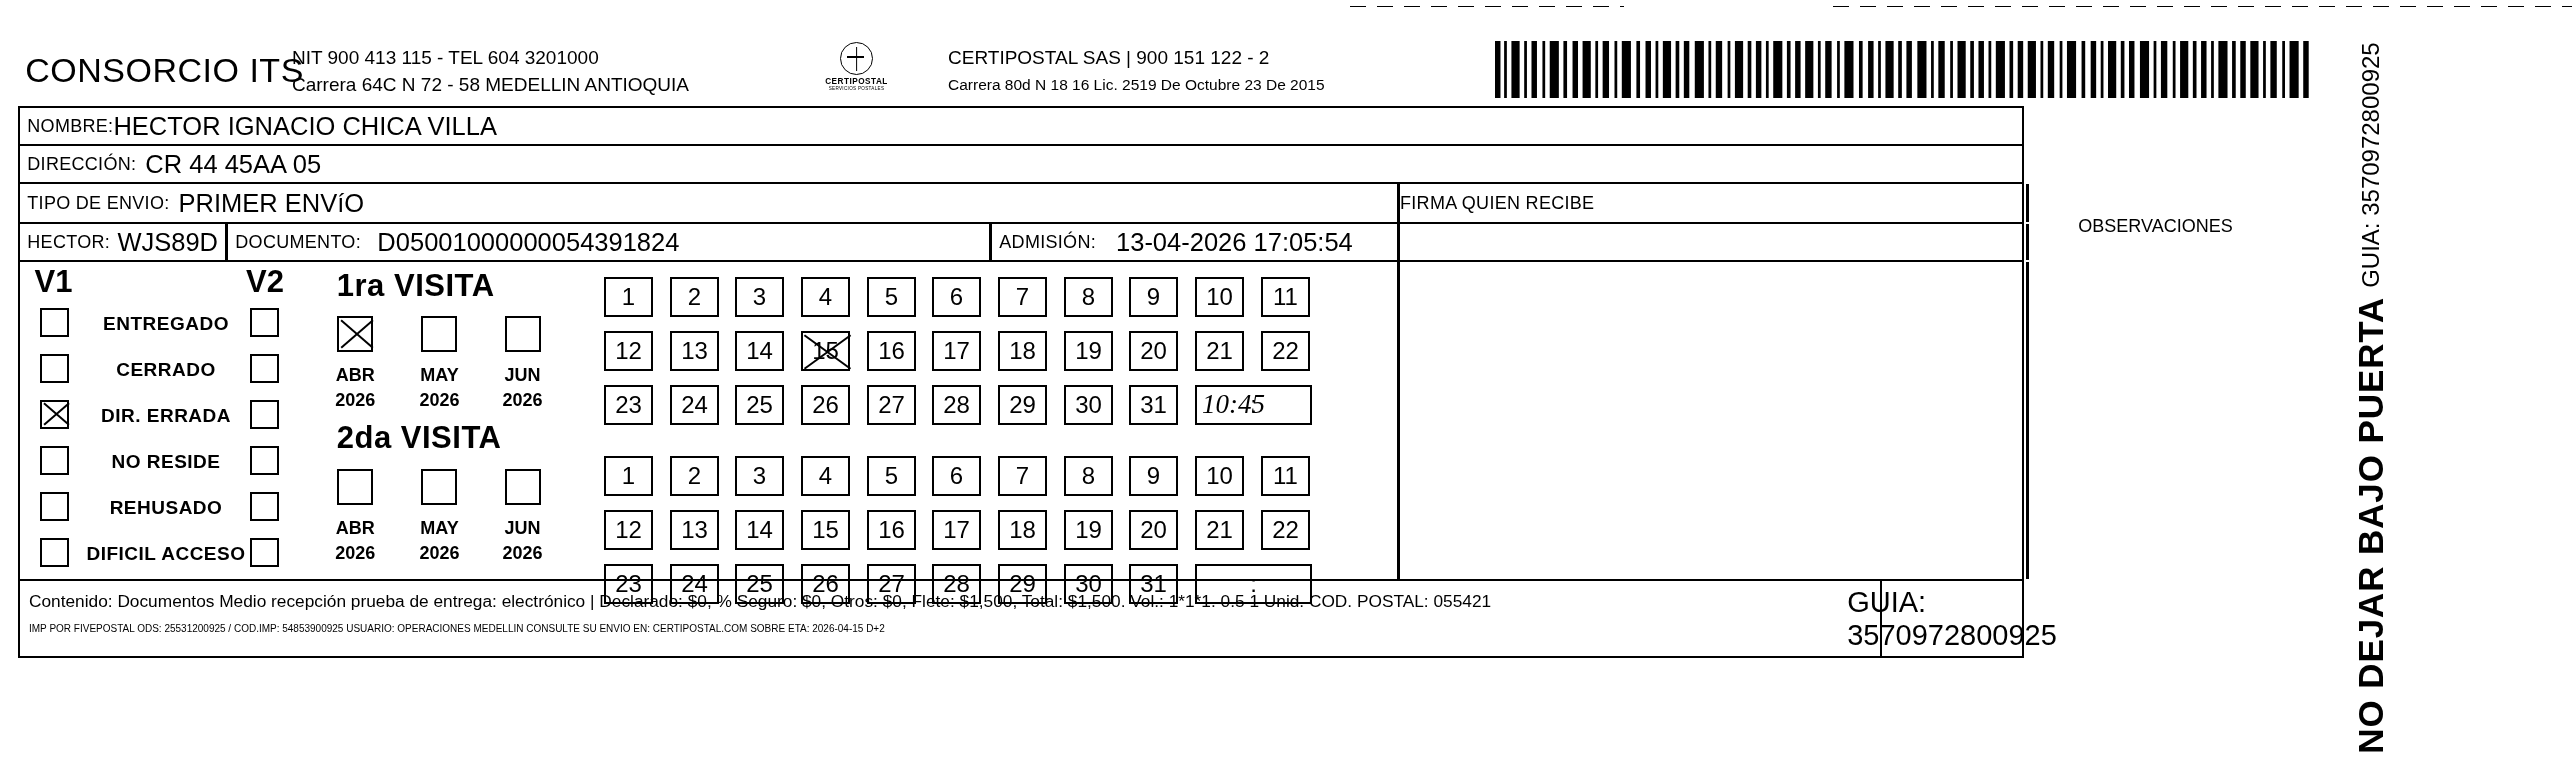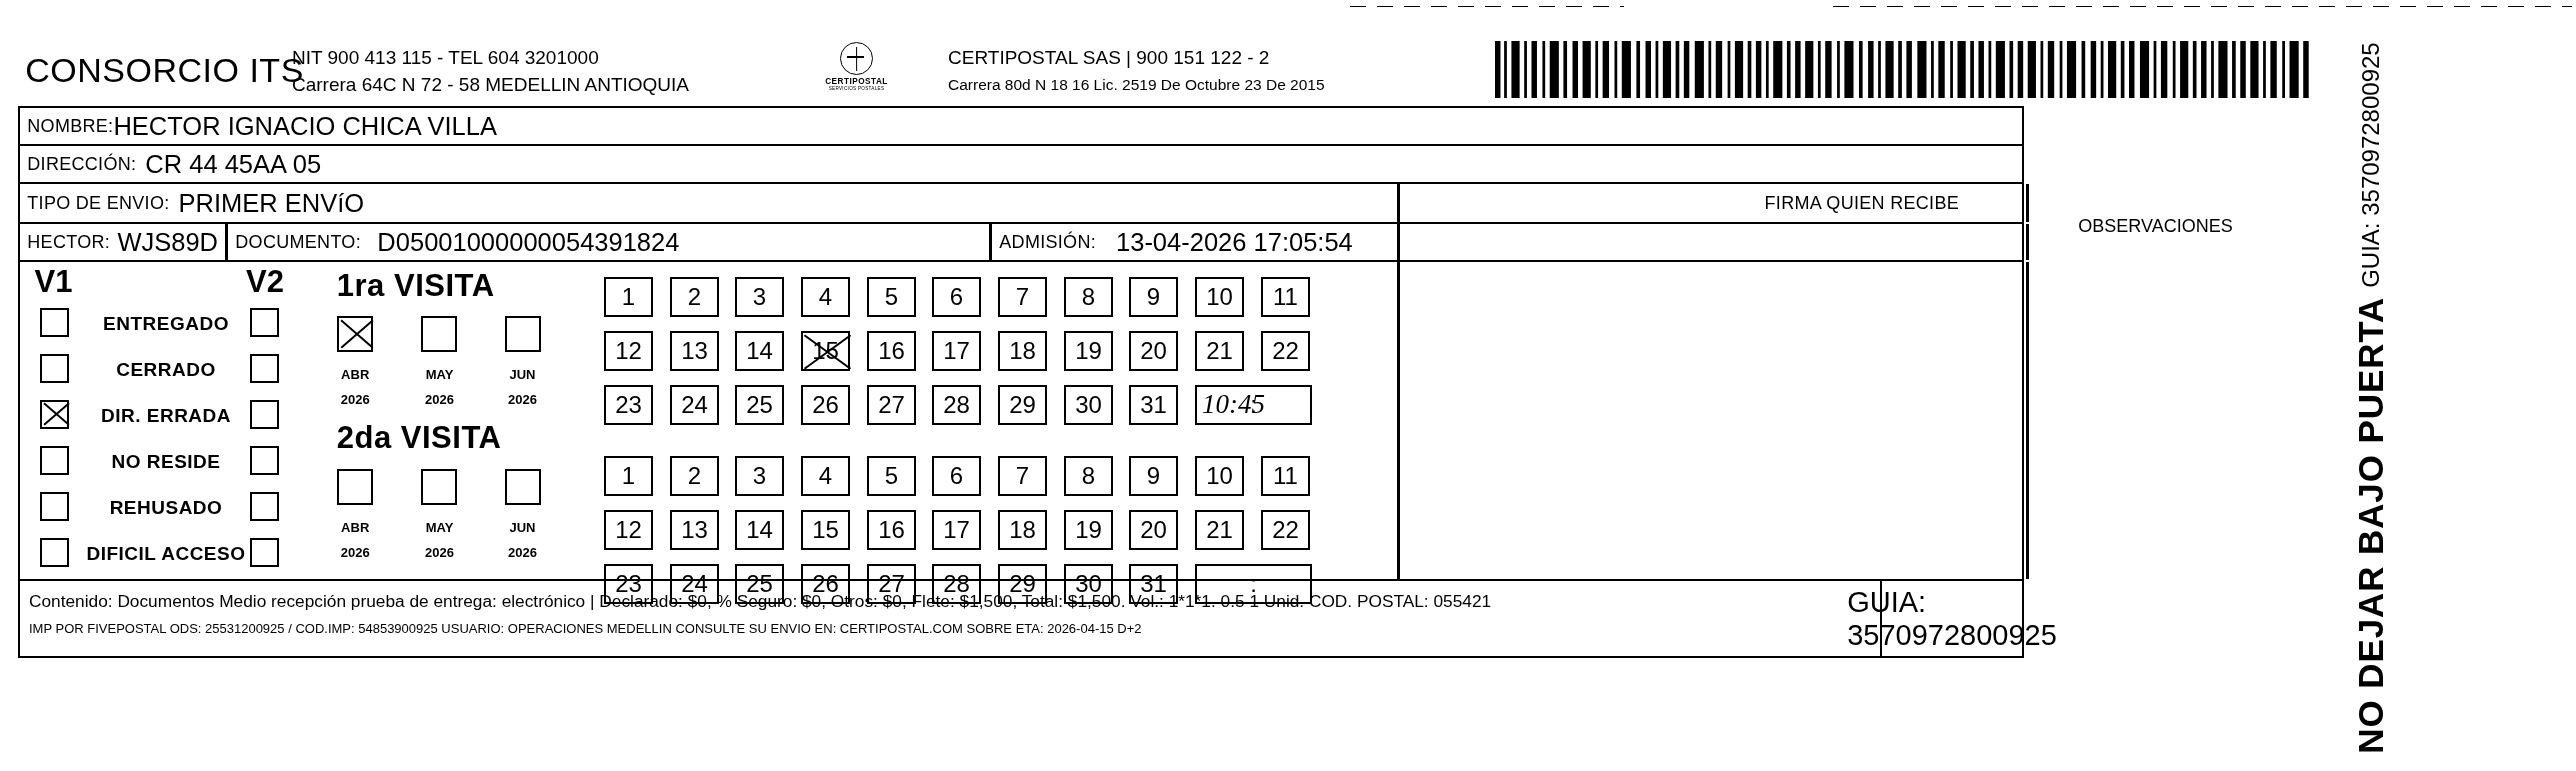--- a/index.html
+++ b/index.html
@@ -275,21 +275,21 @@
   .mchk.x:before { transform: rotate(41deg); }
   .mchk.x:after { transform: rotate(-41deg); }
   .mlabels {
     position: relative;
     height: 51px;
   }
   .mlabel {
     position: absolute;
     width: 77px;
     text-align: center;
-    font-size: 13px;
+    font-size: 18px;
     font-weight: bold;
     line-height: 24.6px;
   }
 
   .col-days {
     position: absolute;
     left: 584px;
     top: 0;
     right: 0;
     height: 100%;
@@ -348,21 +348,21 @@
     height: 75px;
   }
   .footer-text {
     position: absolute;
     left: 9px;
     top: 7.3px;
     width: 1824px;
     font-size: 17.3px;
     line-height: 27px;
   }
-  .footer-text .l2 { font-size: 13px; }
+  .footer-text .l2 { font-size: 10px; }
   .guia-box {
     position: absolute;
     left: 1860px;
     top: 0;
     right: 0;
     height: 100%;
     border-left: 2.7px solid #000;
     display: flex;
     align-items: center;
     justify-content: center;
@@ -532,21 +532,21 @@
           <span class="val">CR 44 45AA 05</span>
         </div>
       </div>
 
       <div class="row r-tipo" style="height:40px;">
         <div class="cell" style="left:0; width:1377px;">
           <span class="lbl">TIPO DE ENVIO:</span>
           <span class="val">PRIMER ENVíO</span>
         </div>
         <div class="vdiv" style="left:1377px;"></div>
-        <div class="cell" style="left:1380px; width:568px; justify-content:flex-end; padding-left:0;">
+        <div class="cell" style="left:1380px; width:568px; justify-content:flex-start; padding-left:0;">
           <span class="lbl">FIRMA QUIEN RECIBE</span>
         </div>
         <div class="vdiv" style="left:2006px;"></div>
       </div>
 
       <div class="row">
         <div class="cell" style="left:0; width:205px;">
           <span class="lbl">HECTOR:</span>
           <span class="val" style="margin-left:7.3px;">WJS89D</span>
         </div>

